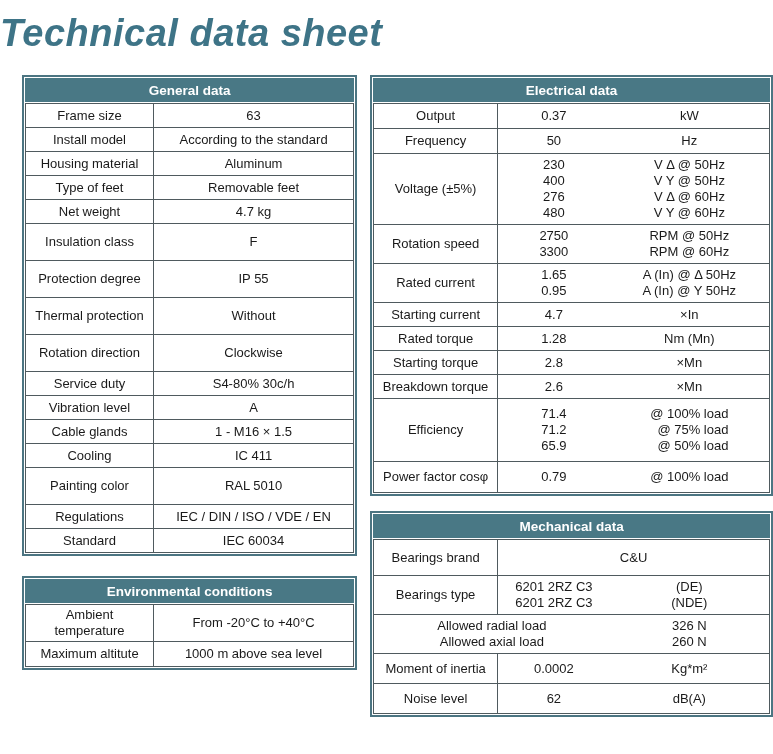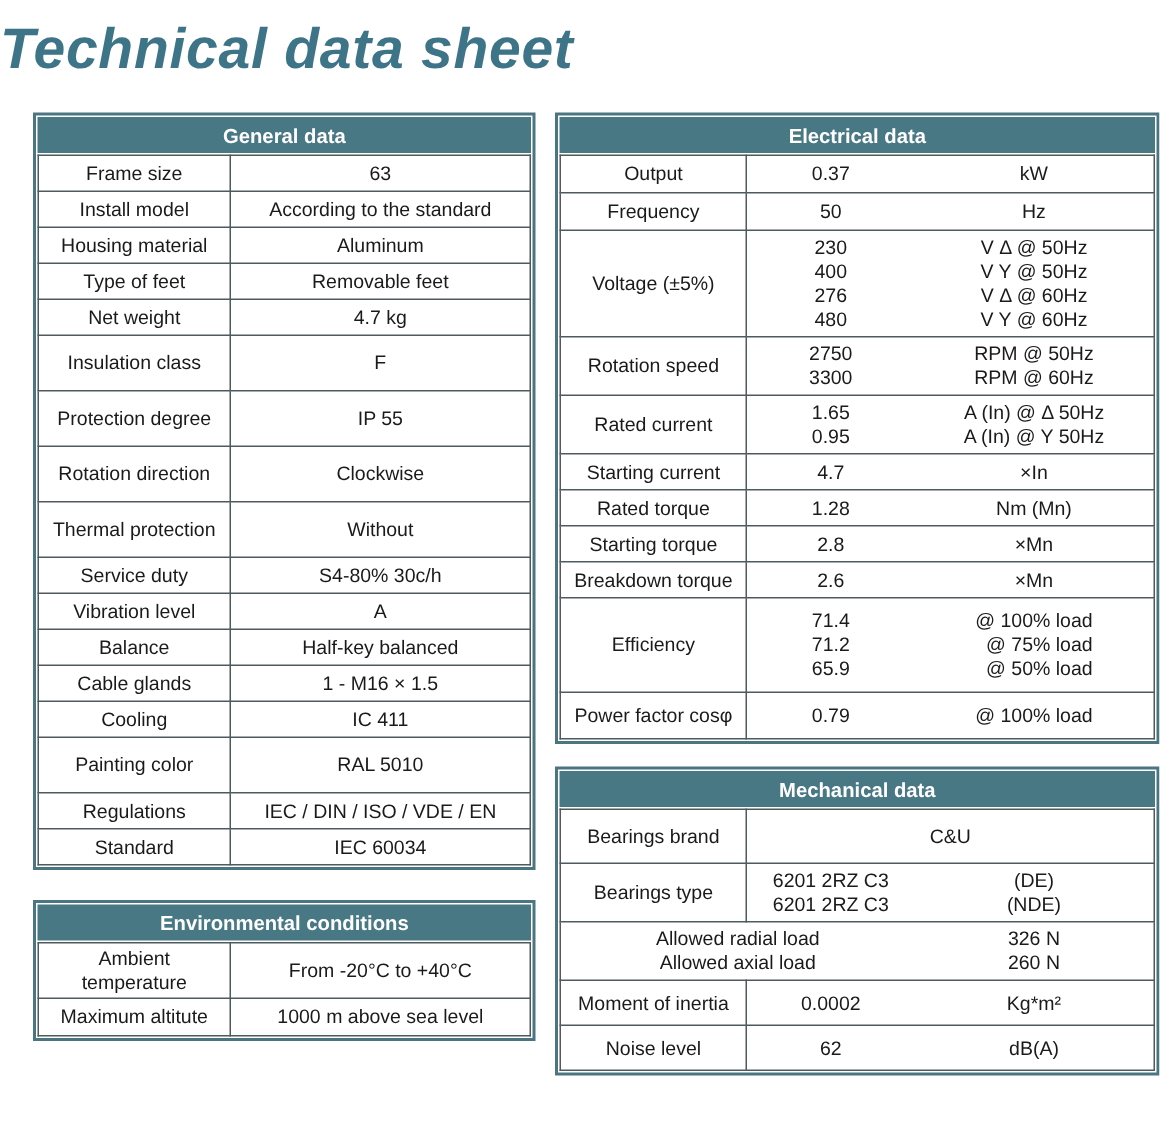--- a/index.html
+++ b/index.html
@@ -93,38 +93,34 @@
               </tr>
             <tr class="h37">
                 <td class="lbl">Insulation class</td>
                 <td>F</td>
               </tr>
             <tr class="h37">
                 <td class="lbl">Protection degree</td>
                 <td>IP 55</td>
               </tr>
             <tr class="h37">
+                <td class="lbl">Thermal protection</td>
+                <td>Without</td>
+              </tr>
+            <tr class="h37">
                 <td class="lbl">Rotation direction</td>
                 <td>Clockwise</td>
               </tr>
-            <tr class="h37">
-                <td class="lbl">Thermal protection</td>
-                <td>Without</td>
-              </tr>
             <tr class="h24">
                 <td class="lbl">Service duty</td>
                 <td>S4-80% 30c/h</td>
               </tr>
             <tr class="h24">
                 <td class="lbl">Vibration level</td>
                 <td>A</td>
-              </tr>
-            <tr class="h24">
-                <td class="lbl">Balance</td>
-                <td>Half-key balanced</td>
               </tr>
             <tr class="h24">
                 <td class="lbl">Cable glands</td>
                 <td>1 - M16 × 1.5</td>
               </tr>
             <tr class="h24">
                 <td class="lbl">Cooling</td>
                 <td>IC 411</td>
               </tr>
             <tr class="h37">

